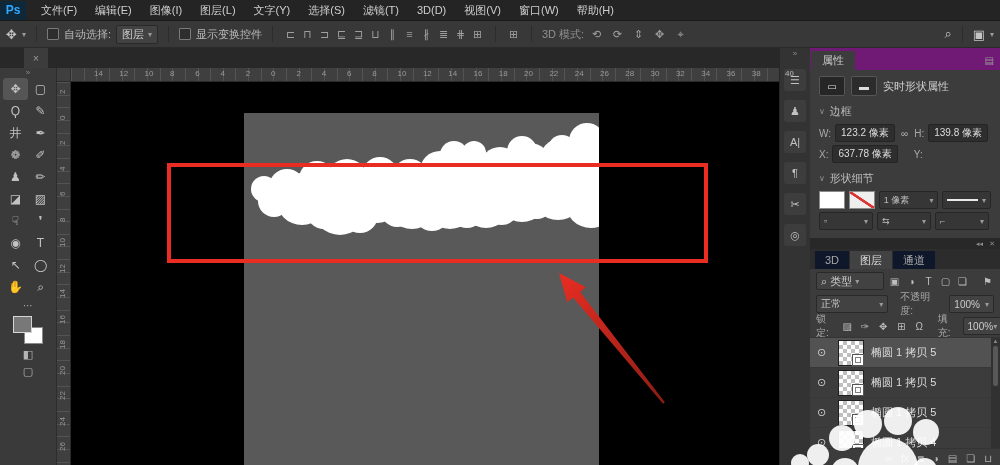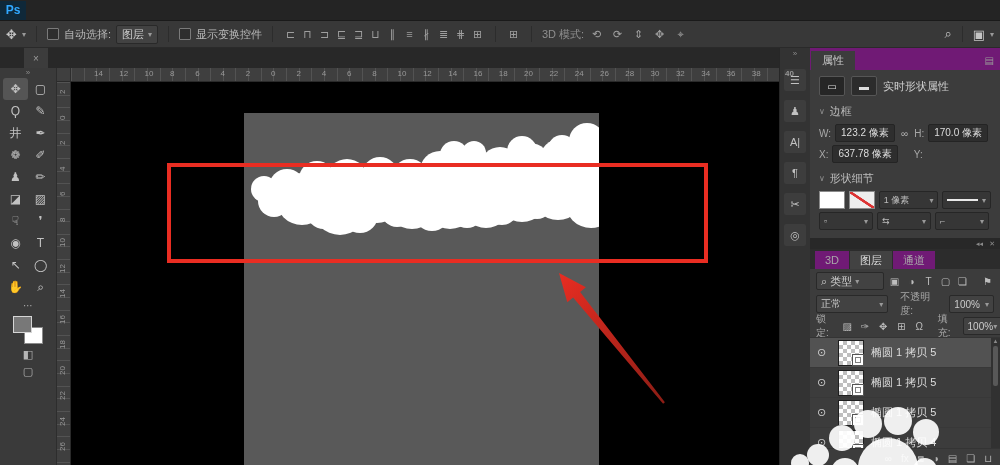--- a/index.html
+++ b/index.html
@@ -74,21 +74,21 @@
   .fillsw{width:26px;height:16px;background:#fff;border:1px solid #8a8a8a;}
   .strokesw{width:26px;height:16px;border:1px solid #8a8a8a;
      background:linear-gradient(to top right,#eee 44%,#d33 46%,#d33 54%,#eee 56%);}
   .minidd{background:#363636;border:1px solid #262626;border-radius:2px;height:16px;display:flex;
           align-items:center;justify-content:space-between;padding:0 4px;width:44px;color:#bbb;font-size:9px;}
   .strokestyle{flex:1;height:2px;background:#e8e8e8;margin-right:4px;}
   .layersgroup{flex:1;display:flex;flex-direction:column;min-height:0;}
   .dockstrip{height:11px;background:#282828;display:flex;justify-content:flex-end;align-items:center;
              gap:6px;padding-right:5px;color:#8a8a8a;font-size:7px;}
   .ltabs{height:20px;background:#2c2c2c;display:flex;align-items:flex-end;padding-left:5px;}
-  .ltab{height:18px;padding:0 10px;display:flex;align-items:center;color:#a8a8a8;background:#701a75;margin-right:1px;font-size:11px;}
+  .ltab{height:18px;padding:0 10px;display:flex;align-items:center;color:#a8a8a8;background:#0f172a;margin-right:1px;font-size:11px;}
   .ltab.active{background:#424242;color:#ddd;}
   .lbody{background:#3c3c3c;flex:1;display:flex;flex-direction:column;min-height:0;}
   .filterrow{height:24px;display:flex;align-items:center;gap:4px;padding:0 6px;}
   .fdd{background:#424242;border:1px solid #292929;border-radius:2px;height:16px;display:flex;align-items:center;
        gap:3px;padding:0 4px;color:#ccc;width:58px;}
   .fic{color:#bdbdbd;font-size:10px;width:13px;text-align:center;}
   .blendrow,.lockrow{height:22px;display:flex;align-items:center;gap:12px;padding:0 6px;color:#a8a8a8;font-size:10px;}
   .bdd{background:#424242;border:1px solid #292929;border-radius:2px;height:16px;display:flex;align-items:center;
        justify-content:space-between;padding:0 4px;color:#ccc;}
   .layerlist{flex:1;position:relative;border-top:1px solid #343434;overflow:hidden;}
@@ -107,20 +107,33 @@
   .lthumbbar{width:5px;height:40px;background:#585858;border-radius:2px;margin-top:2px;}
   .lfooter{height:18px;display:flex;align-items:center;justify-content:flex-end;gap:9px;
            padding-right:8px;color:#b2b2b2;font-size:10px;border-top:1px solid #343434;}
   .wmsvg{position:absolute;left:0;top:0;width:1000px;height:465px;pointer-events:none;z-index:50;}
 </style>
 </head>
 <body>
 
 <div class="menubar">
   <div class="pslogo">Ps</div>
+  <div id="menuItems" style="display:flex;">
+      <span class="menuitem">文件(F)</span>
+      <span class="menuitem">编辑(E)</span>
+      <span class="menuitem">图像(I)</span>
+      <span class="menuitem">图层(L)</span>
+      <span class="menuitem">文字(Y)</span>
+      <span class="menuitem">选择(S)</span>
+      <span class="menuitem">滤镜(T)</span>
+      <span class="menuitem">3D(D)</span>
+      <span class="menuitem">视图(V)</span>
+      <span class="menuitem">窗口(W)</span>
+      <span class="menuitem">帮助(H)</span>
+    </div>
 </div>
 
 <div class="optionsbar">
   <span class="obicon">✥</span>
   <span class="caret">▾</span>
   <span class="vsep"></span>
   <span class="checkbox"></span>
   <span class="oblabel">自动选择:</span>
   <span class="dd">
     <span>图层</span>
@@ -343,21 +356,21 @@
       </div>
       <div class="psec">
         <span class="chev">∨</span>
         <span>边框</span>
       </div>
       <div class="frow">
         <span>W:</span>
         <span class="field">123.2 像素</span>
         <span class="linkic">∞</span>
         <span>H:</span>
-        <span class="field">170.0 像素</span>
+        <span class="field">139.8 像素</span>
       </div>
       <div class="frow">
         <span>X:</span>
         <span class="field">637.78 像素</span>
         <span style="width:8px;"></span>
         <span>Y:</span>
       </div>
       <div class="psec">
         <span class="chev">∨</span>
         <span>形状细节</span>

